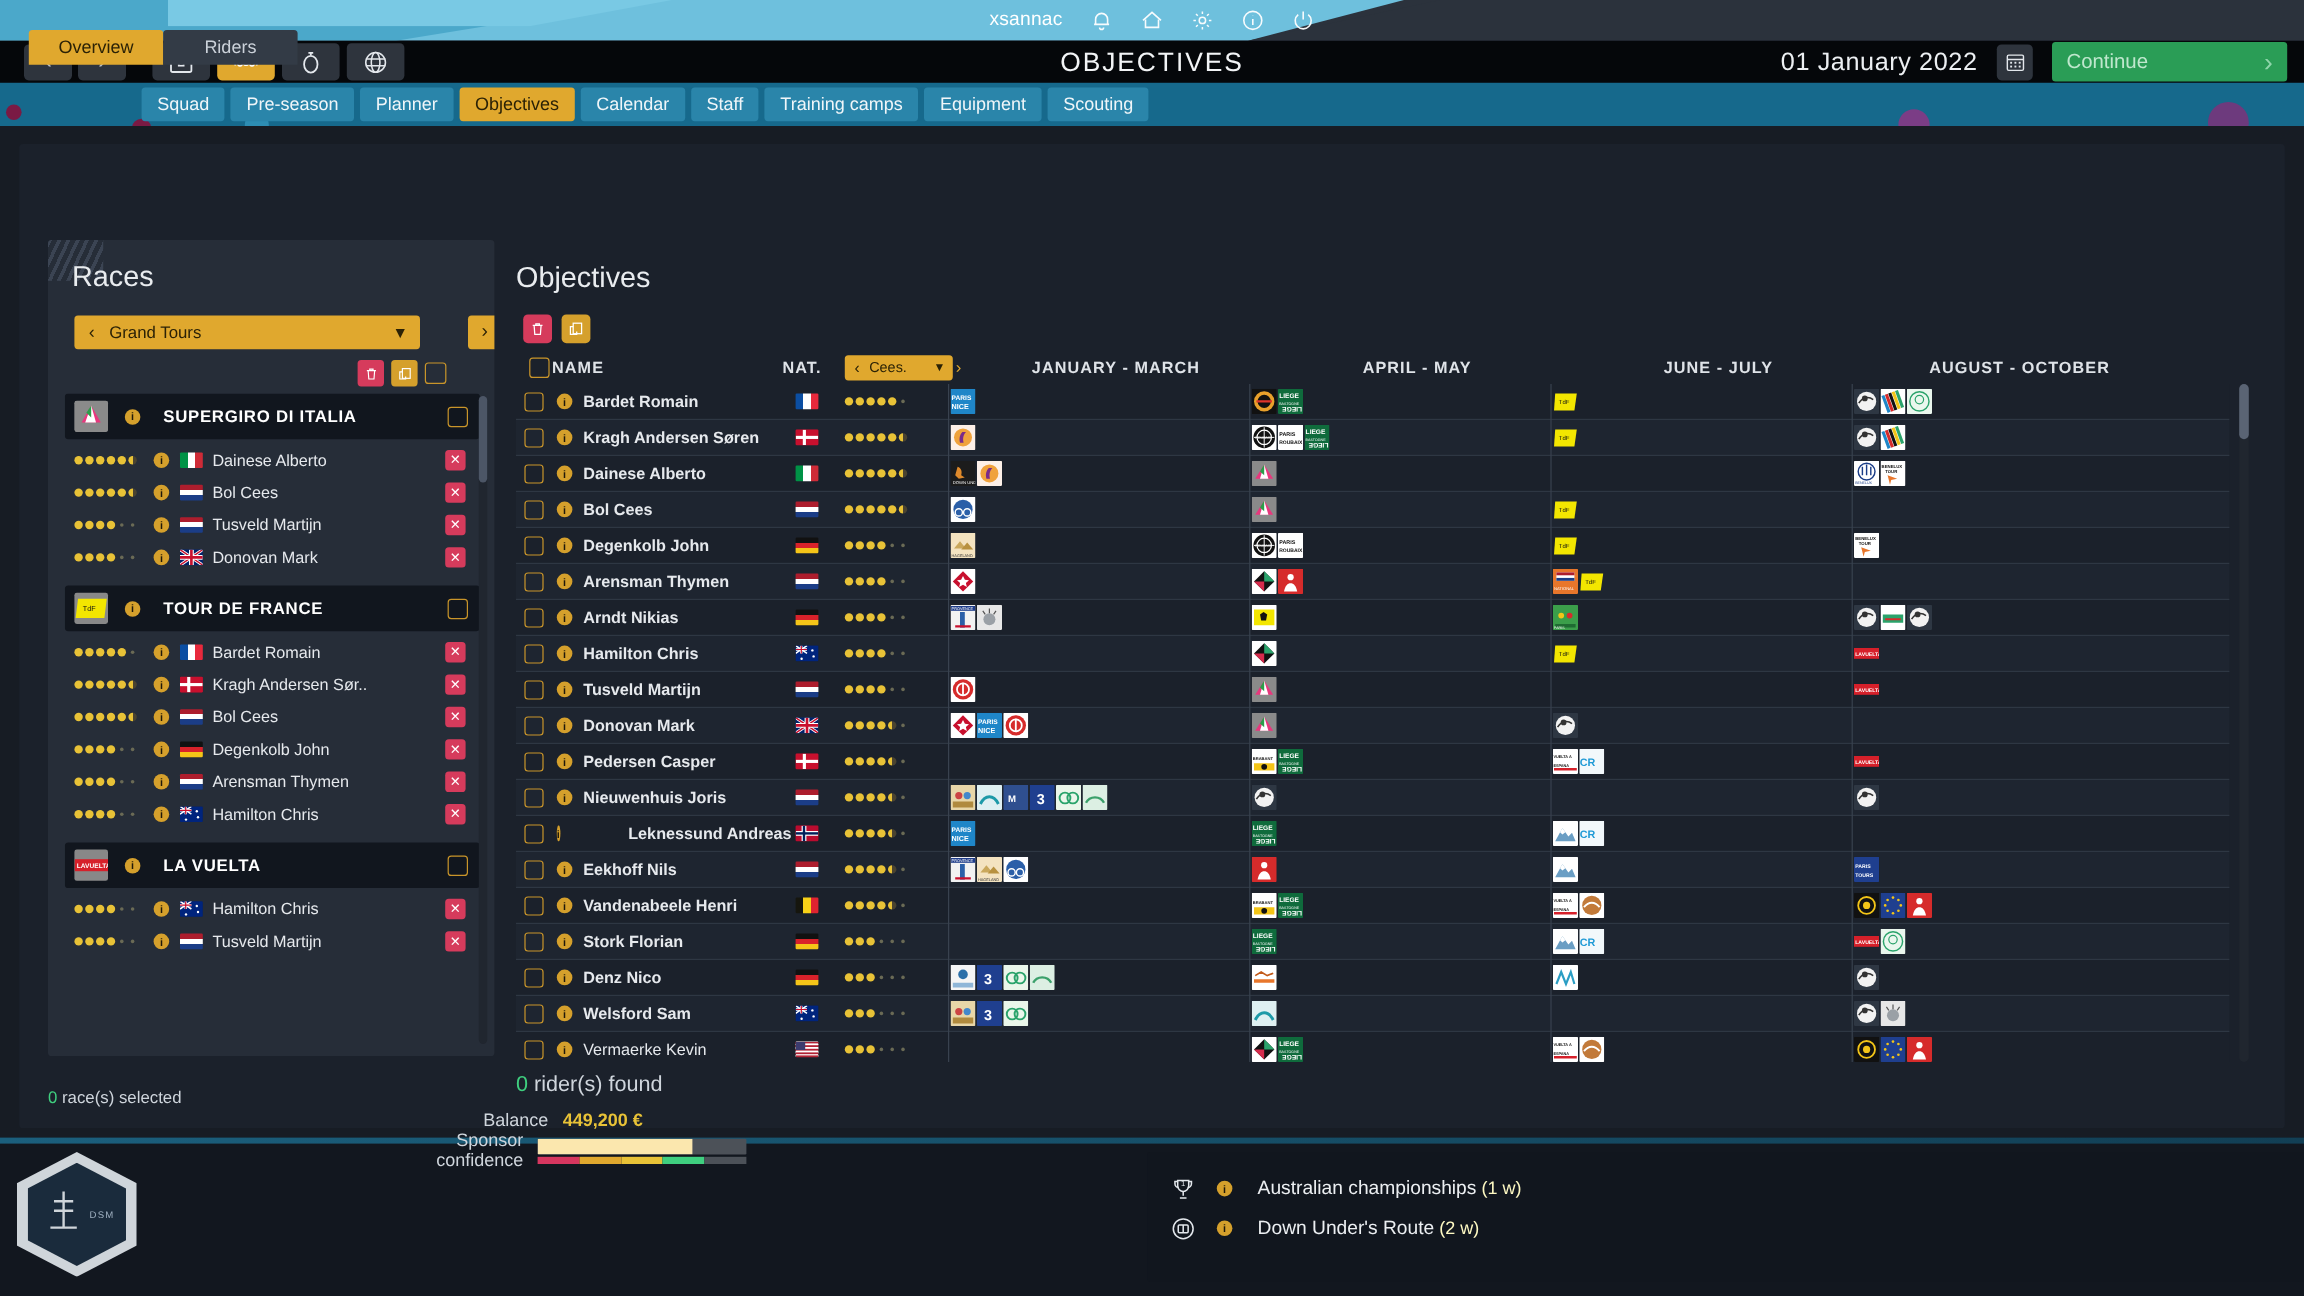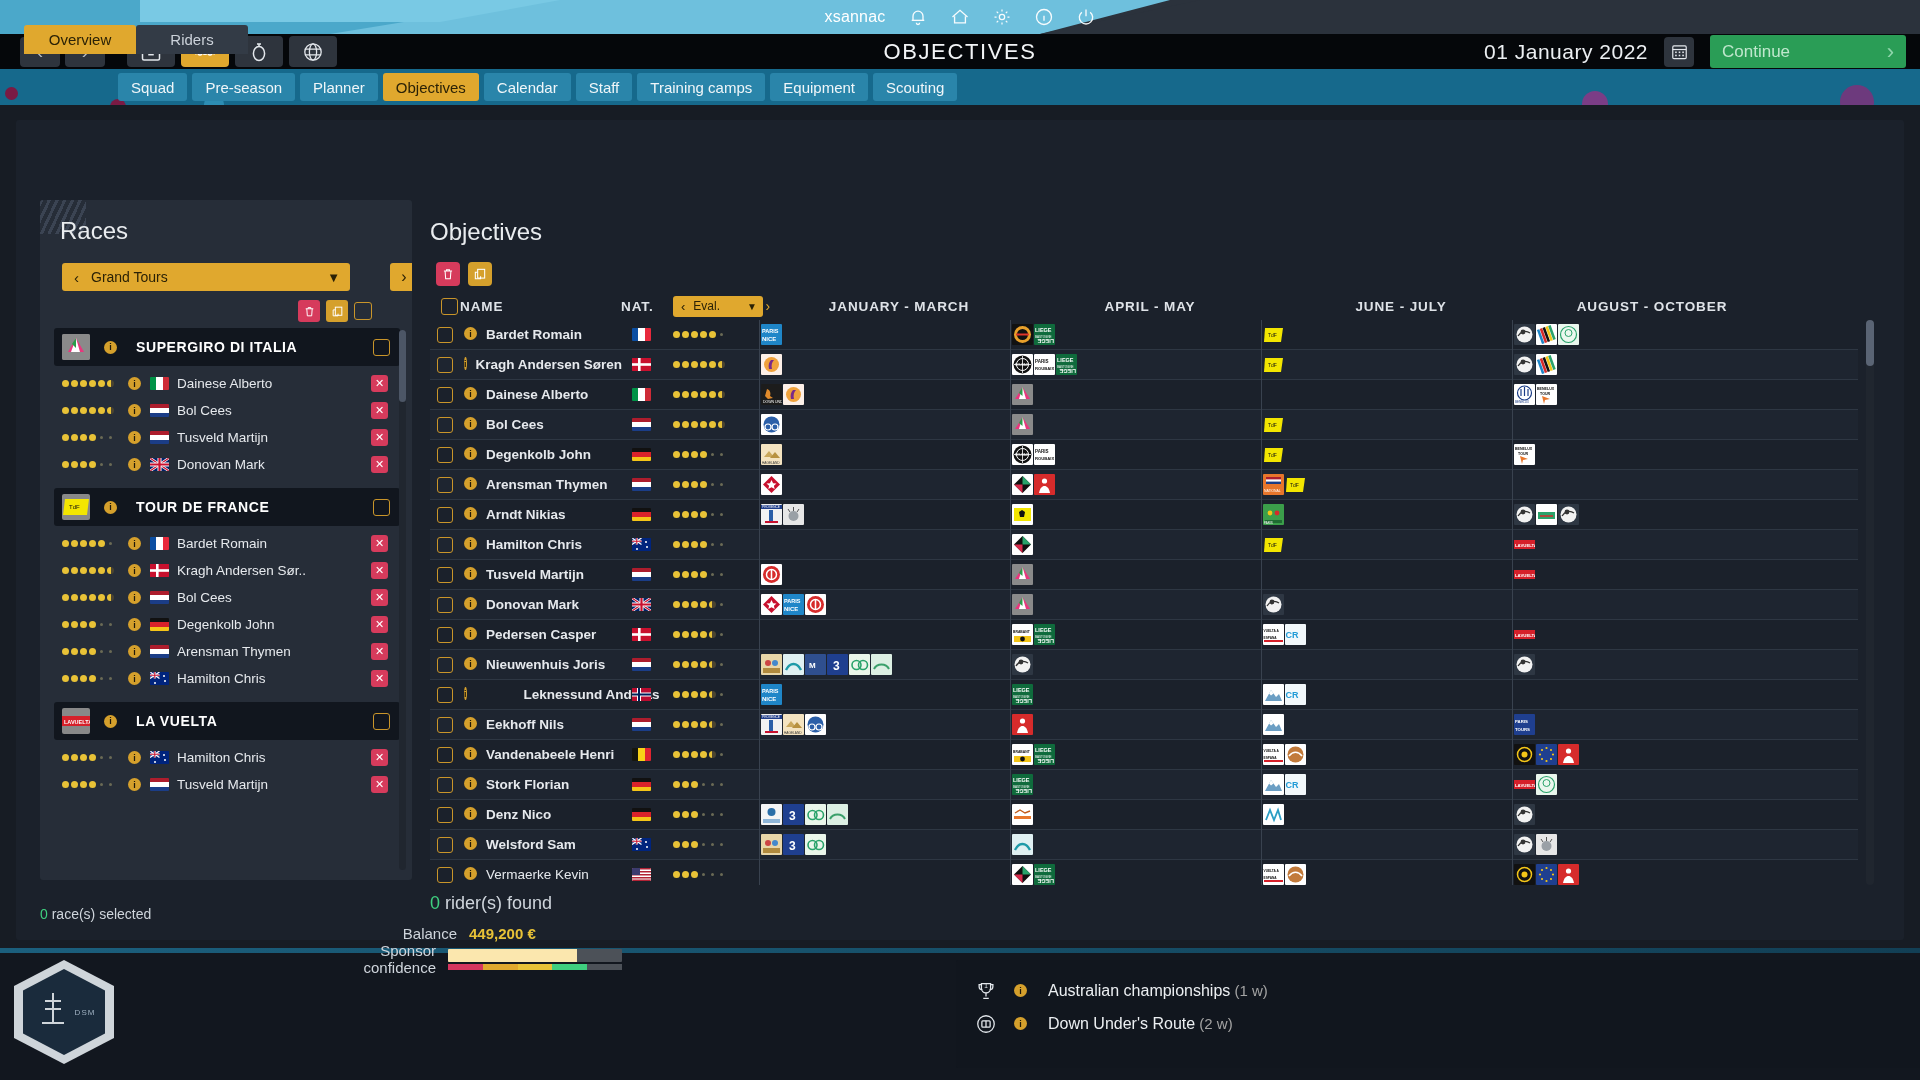--- a/index.html
+++ b/index.html
@@ -170,21 +170,21 @@
   .eval-pill .c1 { padding:0 8px; font-size:13px;}
   .eval-pill .c2 { margin-left:auto; padding-right:6px; font-size:10px;}
   .eval-next { width:14px; display:flex; align-items:center; justify-content:center; color:#e0a82e; font-size:14px; cursor:pointer;}
 
   .tbody { position:absolute; left:0; top:28px; width:1428px; height:565px; overflow:hidden; }
   .trow { display:flex; align-items:center; height:30px; border-bottom:1px solid #2e3743; position:relative; }
   .trow:nth-child(odd){ background:#1b212b; }
   .trow:nth-child(even){ background:#1e2530; }
   .c-check { width:30px; display:flex; justify-content:center; }
   .rcheck { width:16px; height:16px; border:1.5px solid #c9952a; border-radius:3px; cursor:pointer; }
-  .c-name { width:161px; display:flex; }
+  .c-name { width:192px; display:flex; align-items:center; }
   .c-nat  { width:48px; display:flex; justify-content:center; }
   .c-eval { width:90px; display:flex; align-items:center; padding-left:4px; }
   .c-per  { width:251px; height:30px; border-left:1px solid #39424f; display:flex; align-items:center; gap:1px; padding-left:1px;}
   .badge { width:21px; height:21px; flex:none; border-radius:1px; overflow:hidden; position:relative; font-size:4px; }
   .tbl-sb { position:absolute; right:0; top:28px; width:8px; height:565px; background:#20262f; border-radius:4px; }
   .tbl-sb i { position:absolute; left:0; top:0; width:8px; height:46px; background:#5a6474; border-radius:4px; display:block; cursor:pointer;}
 
   .status-races { position:absolute; left:40px; top:906px; font-size:14px; color:#cfd5dc; }
   .status-riders { position:absolute; left:430px; top:893px; font-size:18px; color:#cfd5dc; }
   .status-races b, .status-riders b { color:#3fcf7f; font-weight:normal; }
@@ -208,21 +208,21 @@
   .fin-lbl { font-size:15px; color:#cfd5dc; text-align:right; width:135px; }
   .fin-val { font-size:15px; color:#e8c237; font-weight:bold; margin-left:12px; }
   .conf-bar { margin-left:12px; width:206px; }
   .conf-top { height:13px; background:#4c5158; position:relative; border-radius:1px; overflow:hidden;}
   .conf-top i { position:absolute; left:0; top:0; height:13px; background:#fbe7ae; display:block; }
   .conf-scale { height:6px; display:flex; margin-top:2px; }
   .news { position:absolute; left:956px; top:960px; width:1160px; height:108px; background:#11161e; border-radius:2px; padding:14px 0 0 18px;}
   .news-row { display:flex; align-items:center; height:33px; gap:12px; }
   .news-ico { width:24px; height:24px; display:flex; align-items:center; justify-content:center; }
   .news-txt { font-size:16px; color:#eceff2; }
-  .news-txt .w { color:#a3a3a3; font-size:15px; }
+  .news-txt .w { color:#fef9c3; font-size:15px; }
 </style>
 </head>
 <body>
 
 <div class="banner">
   <div class="sky"></div>
     <div class="sky2"></div>
     <div class="sky3"></div>
     <div class="darkwedge"></div>
 </div>
@@ -640,21 +640,21 @@
       </div>
     <div class="c-name">
         <span class="th">NAME</span>
       </div>
     <div class="c-nat" style="justify-content:flex-start">
         <span class="th">NAT.</span>
       </div>
     <div class="c-eval" style="width:104px">
       <div class="eval-pill">
         <span class="c1">‹</span>
-        <span>Eval.</span>
+        <span>Cees.</span>
         <span class="c2">▼</span>
       </div>
       <div class="eval-next">›</div>
     </div>
     <div class="c-per" style="justify-content:center;border-left:none">
         <span class="th">JANUARY - MARCH</span>
       </div>
     <div class="c-per" style="justify-content:center;border-left:none">
         <span class="th">APRIL - MAY</span>
       </div>

